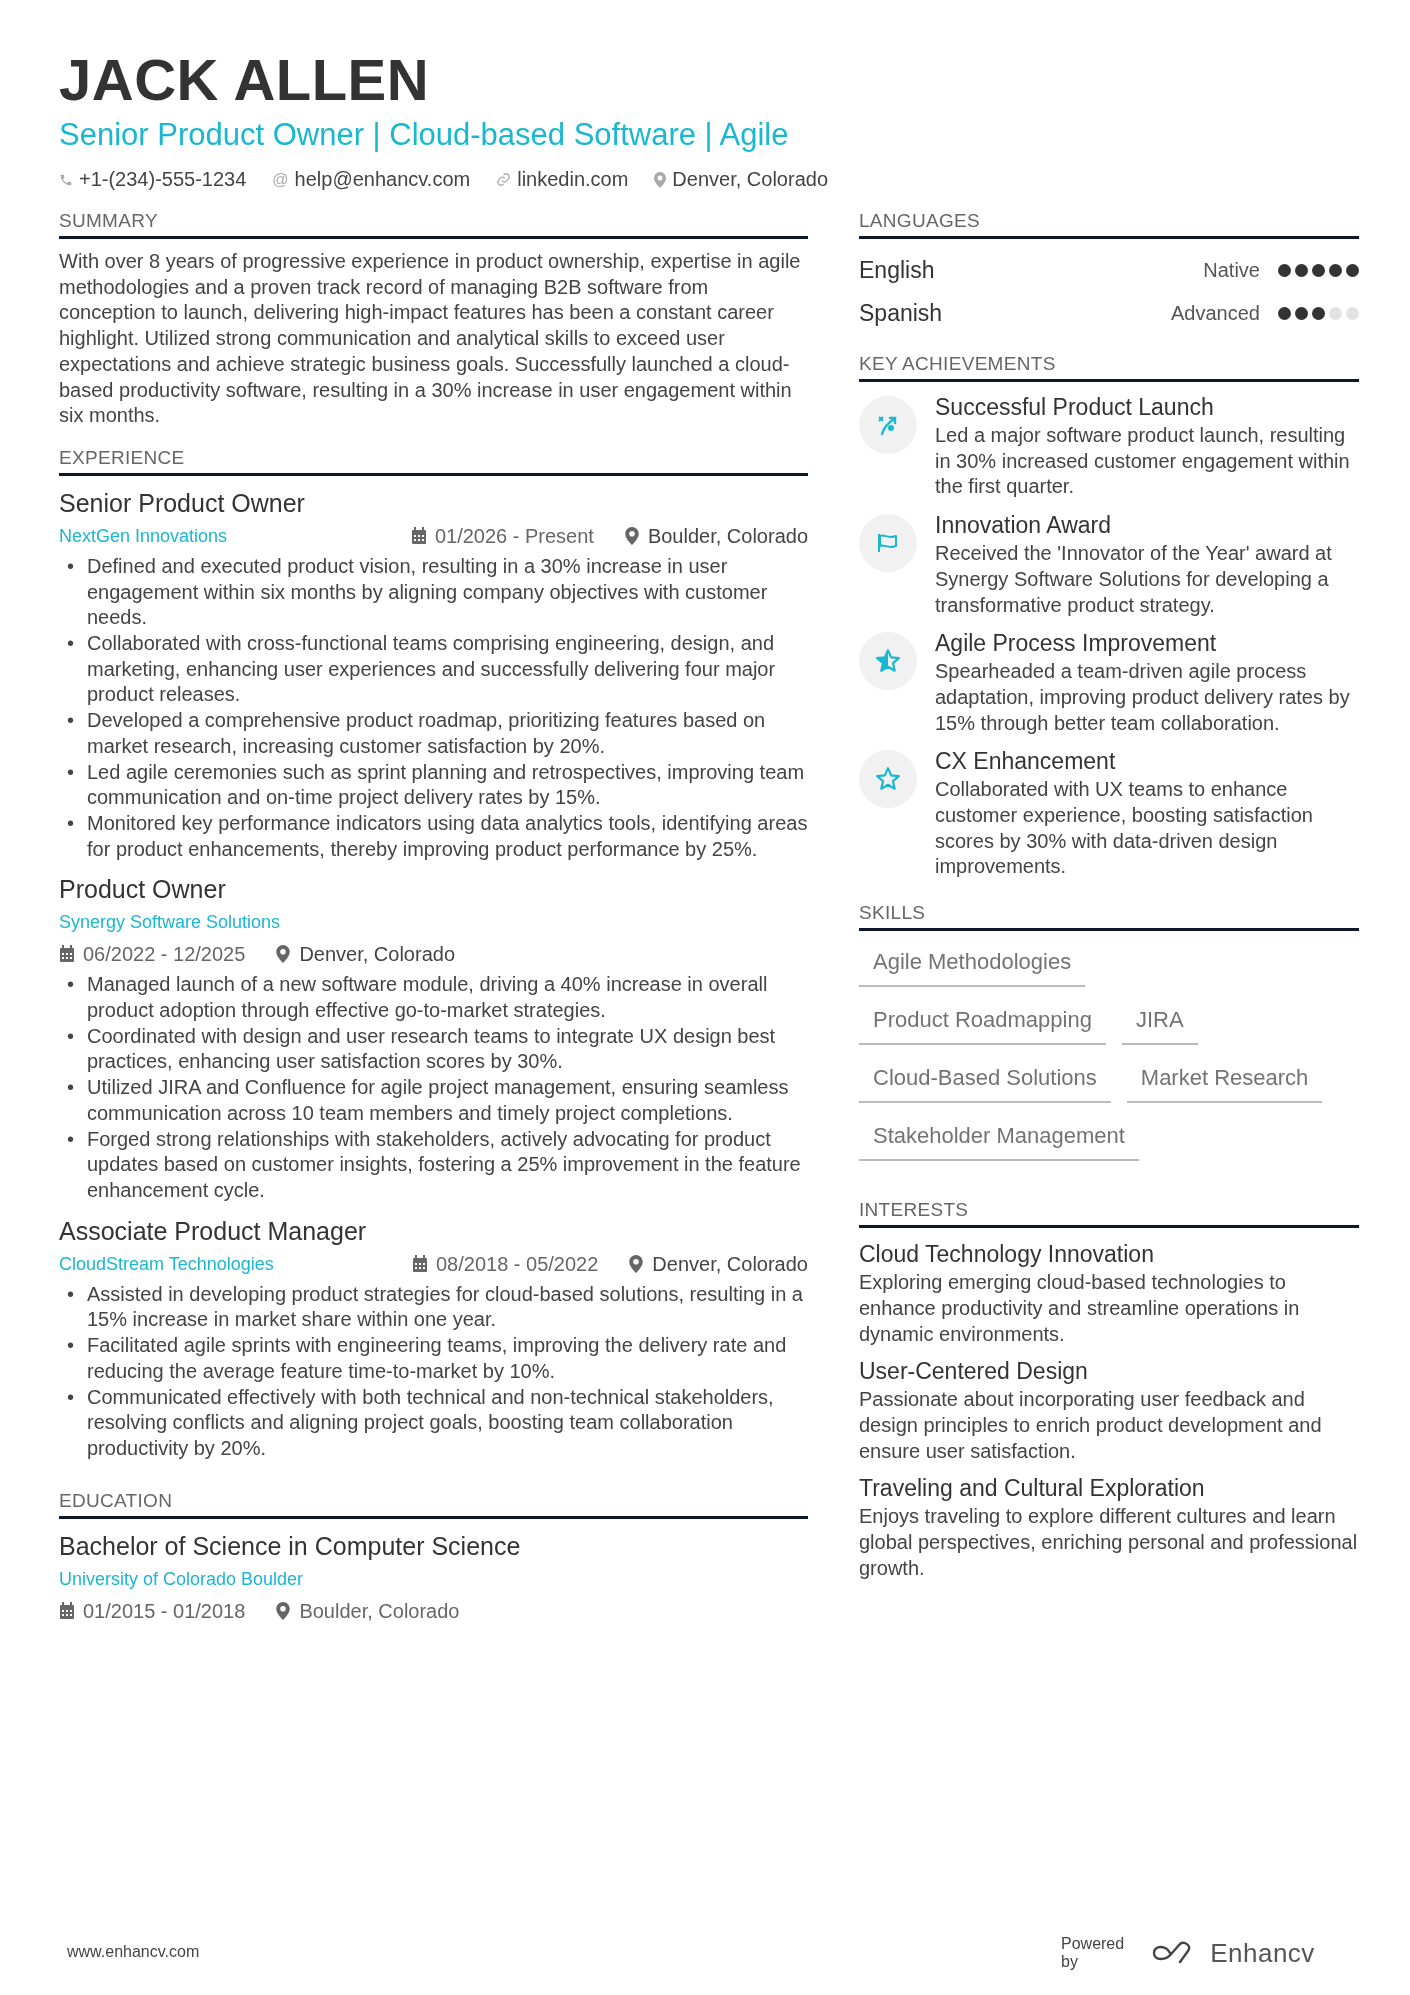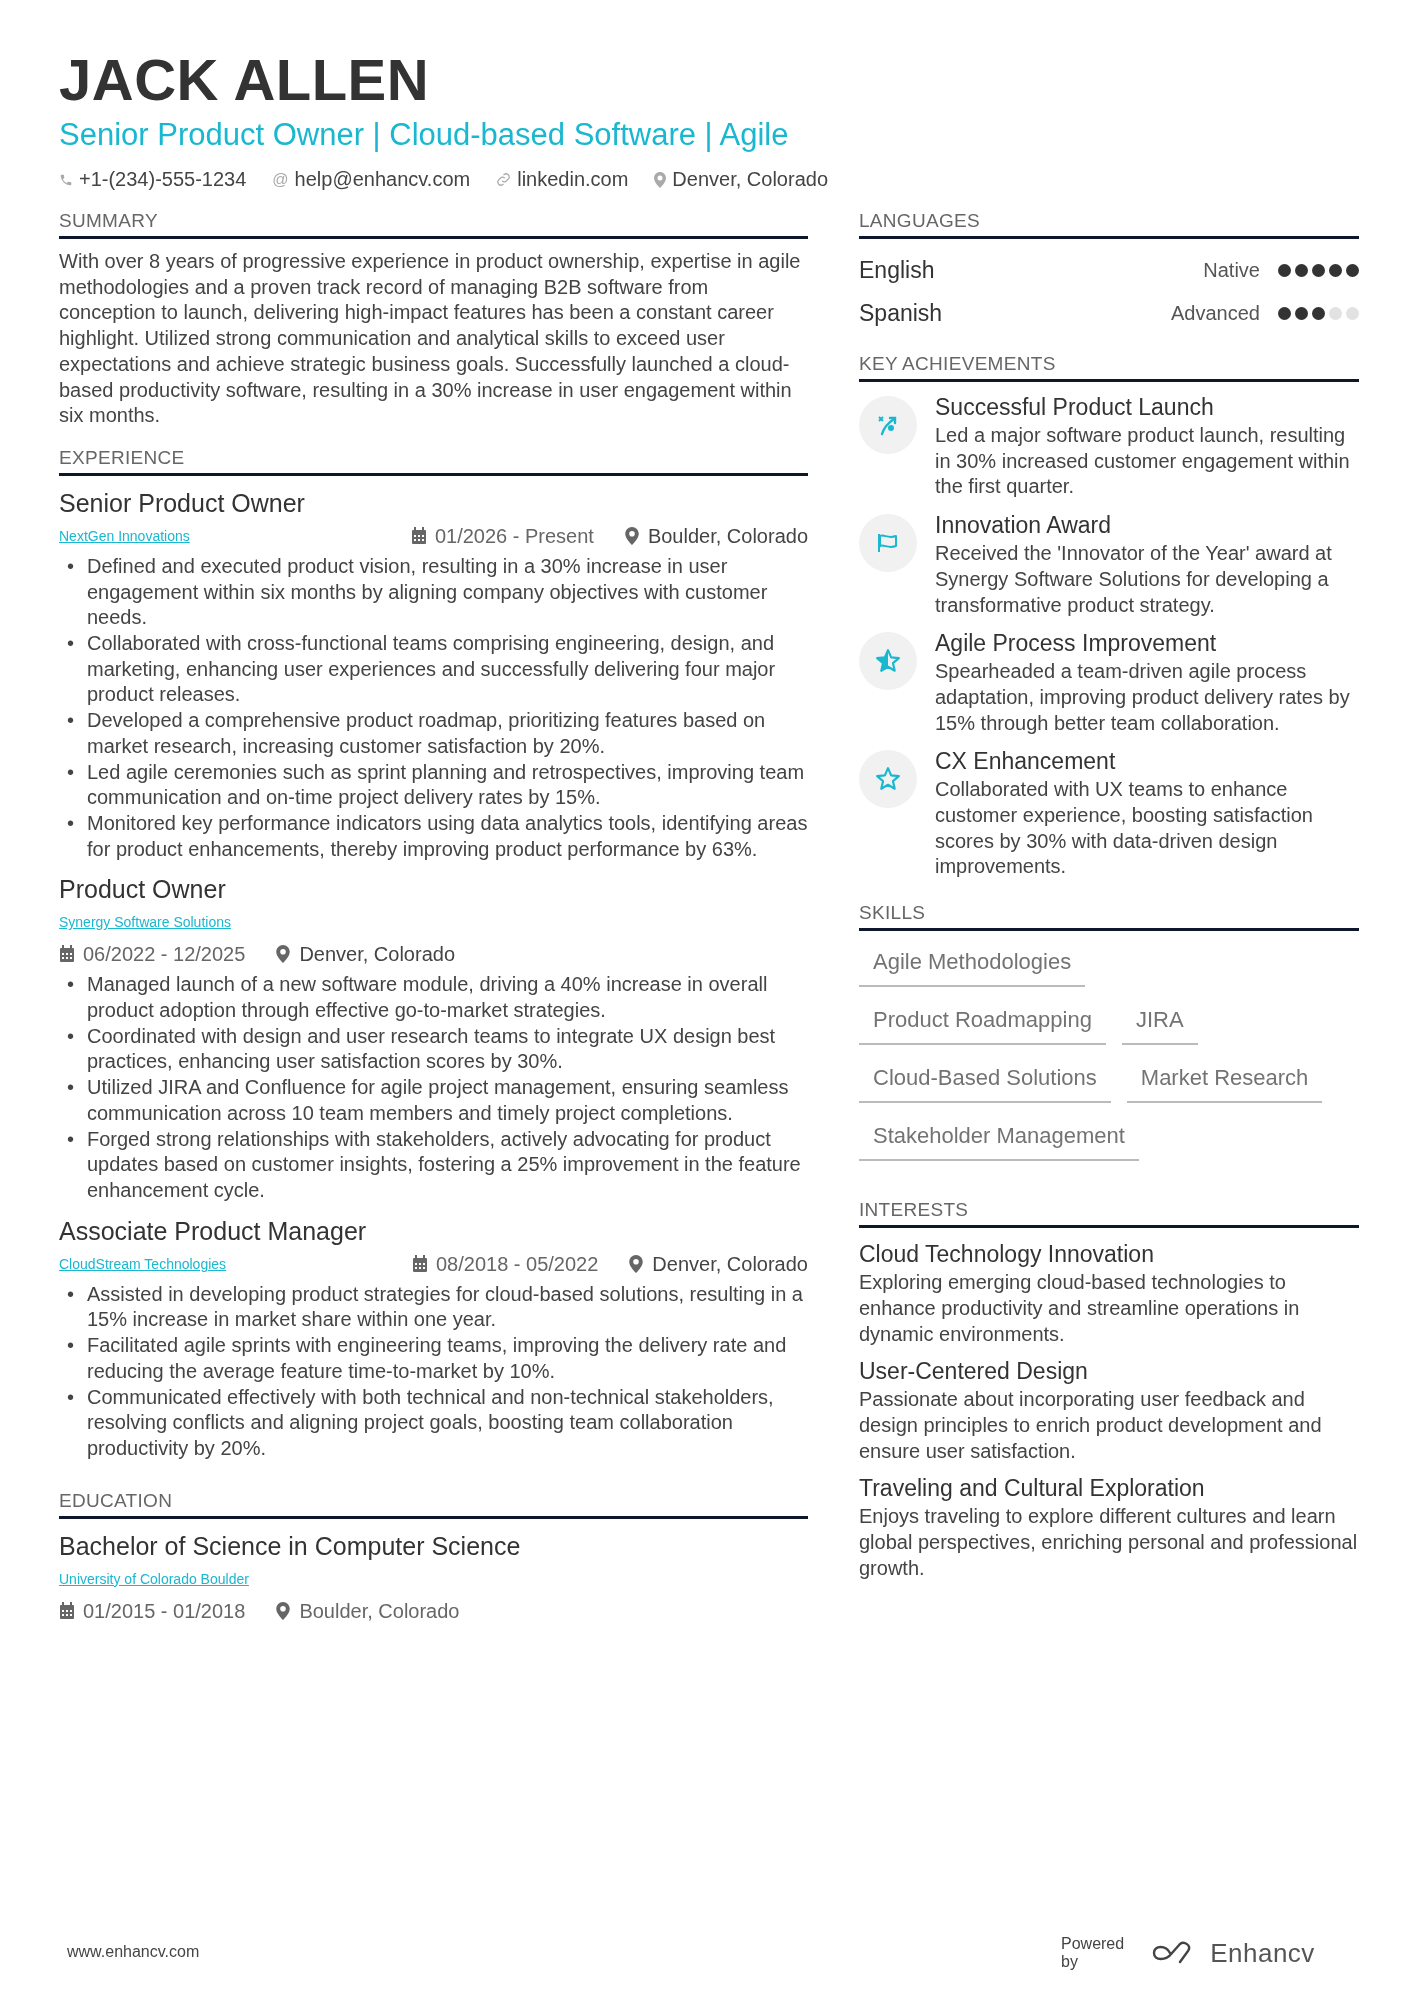--- a/index.html
+++ b/index.html
@@ -13,21 +13,21 @@
   .contact { display: flex; align-items: center; gap: 6px; }
   .cicon { color: #aaa; font-size: 16px; display: inline-flex; align-items: center; }
   .col-left { position: absolute; left: 59px; top: 210px; width: 749px; }
   .col-right { position: absolute; left: 859px; top: 210px; width: 500px; }
   .sec-title { font-size: 19px; color: #666; text-transform: uppercase; letter-spacing: 0.3px; padding-bottom: 4px; border-bottom: 3px solid #0f172a; margin-bottom: 10px; line-height: 22px; }
   .sec { margin-bottom: 18px; }
   .summary { font-size: 20px; line-height: 25.7px; color: #444; }
   .job { margin-bottom: 10px; }
   .job-title { font-size: 25px; color: #333; line-height: 34px; margin-top: 4px; }
   .job-row { display: flex; align-items: center; justify-content: space-between; line-height: 32px; }
-  .company { font-size: 14px; color: #1ab7d0; text-decoration: underline; }
+  .company { font-size: 18px; color: #1ab7d0; }
   .meta { display: flex; align-items: center; gap: 30px; font-size: 20px; color: #444; }
   .meta-item { display: flex; align-items: center; gap: 8px; }
   .meta-item .muted { color: #666; }
   .meta-left { display: flex; gap: 30px; font-size: 20px; color: #444; line-height: 32px; }
   .ico { width: 16px; height: 18px; display: inline-block; }
   ul.bullets { list-style: none; margin-top: 2px; }
   ul.bullets li { position: relative; padding-left: 28px; font-size: 20px; line-height: 25.7px; color: #444; }
   ul.bullets li::before { content: "•"; position: absolute; left: 8px; top: 0; color: #444; }
   .lang-row { display: flex; align-items: center; line-height: 43px; }
   .lang-name { font-size: 23px; color: #333; flex: 1; }
@@ -126,21 +126,21 @@
                 </svg>
               <span>Boulder, Colorado</span>
             </span>
           </div>
         </div>
         <ul class="bullets">
           <li>Defined and executed product vision, resulting in a 30% increase in user engagement within six months by aligning company objectives with customer needs.</li>
           <li>Collaborated with cross-functional teams comprising engineering, design, and marketing, enhancing user experiences and successfully delivering four major product releases.</li>
           <li>Developed a comprehensive product roadmap, prioritizing features based on market research, increasing customer satisfaction by 20%.</li>
           <li>Led agile ceremonies such as sprint planning and retrospectives, improving team communication and on-time project delivery rates by 15%.</li>
-          <li>Monitored key performance indicators using data analytics tools, identifying areas for product enhancements, thereby improving product performance by 63%.</li>
+          <li>Monitored key performance indicators using data analytics tools, identifying areas for product enhancements, thereby improving product performance by 25%.</li>
         </ul>
       </div>
 
       <div class="job">
         <div class="job-title">Product Owner</div>
         <div class="job-row">
           <span class="company">Synergy Software Solutions</span>
         </div>
         <div class="meta-left">
           <span class="meta-item">

